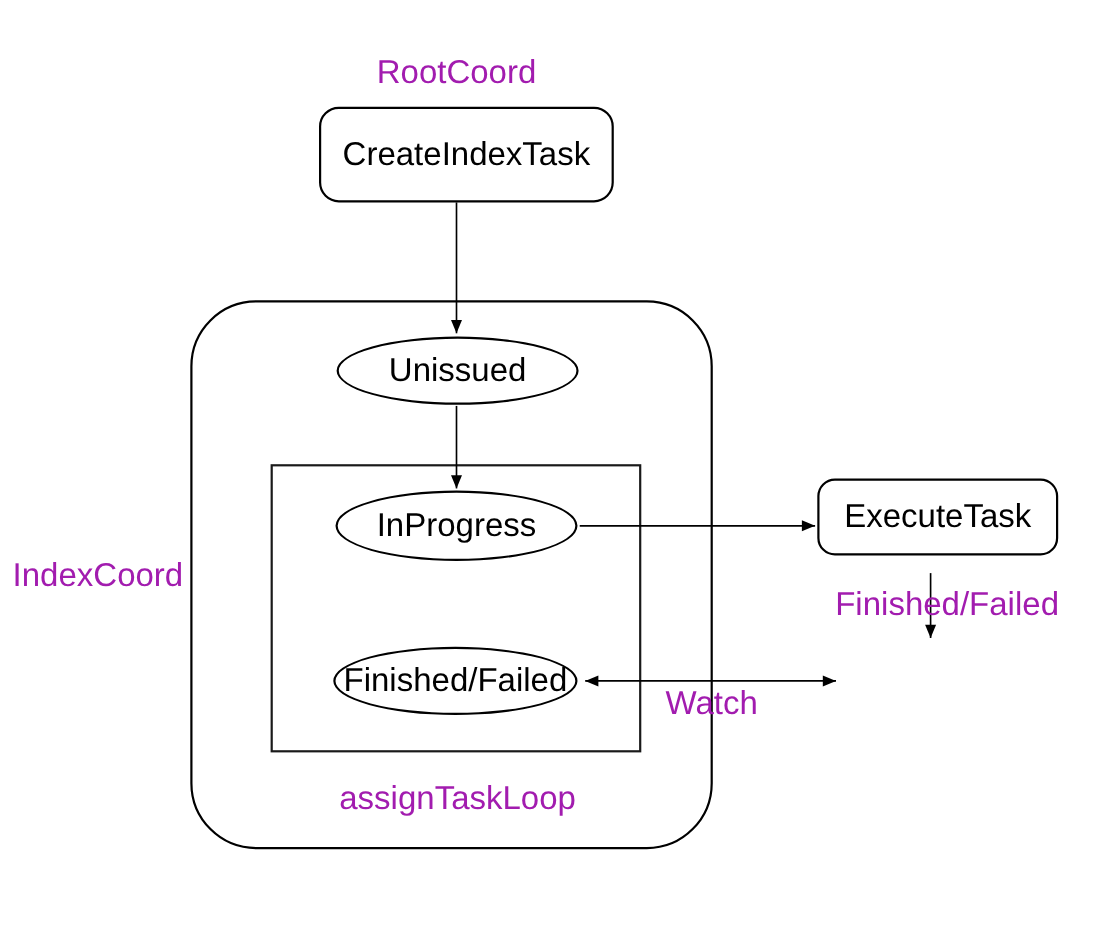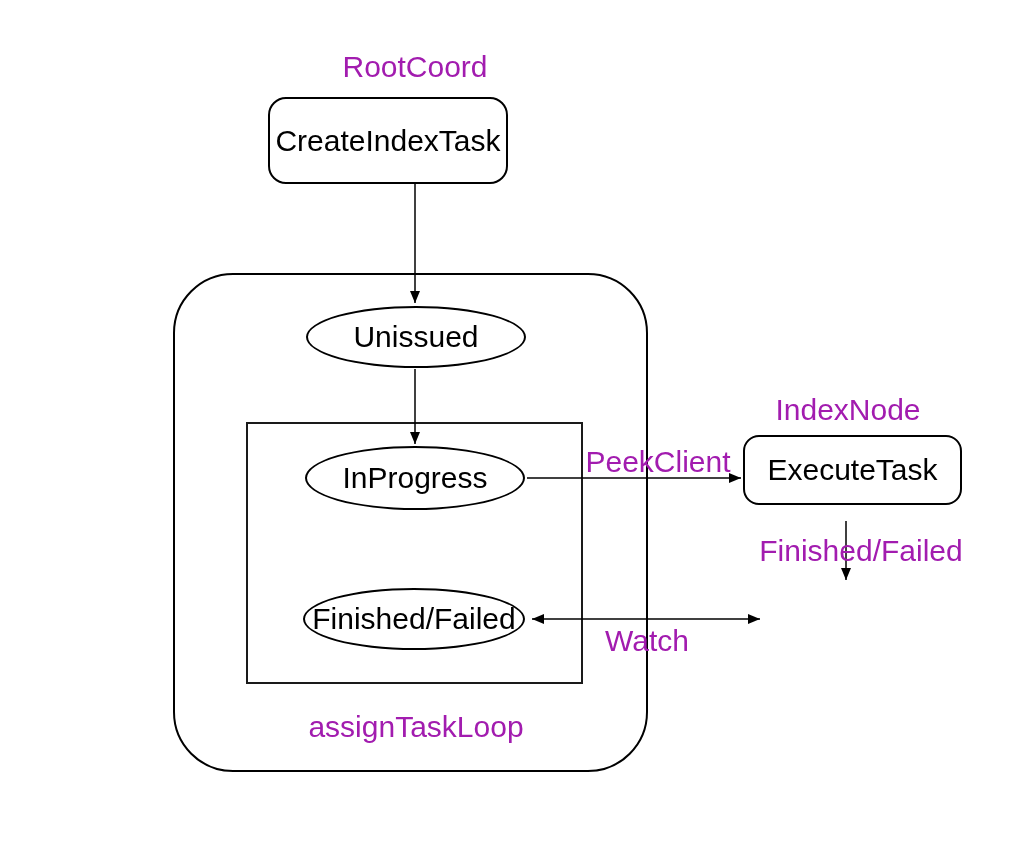--- a/index.html
+++ b/index.html
@@ -69,28 +69,27 @@
       </marker>
     </defs>
     <path d="M415,184 L415,303" stroke="#000000" stroke-width="1.5" fill="none" marker-end="url(#arrow)"></path>
     <path d="M415,369 L415,444" stroke="#000000" stroke-width="1.5" fill="none" marker-end="url(#arrow)"></path>
     <path d="M527,478 L741,478" stroke="#000000" stroke-width="1.5" fill="none" marker-end="url(#arrow)"></path>
     <path d="M846,521 L846,580" stroke="#000000" stroke-width="1.5" fill="none" marker-end="url(#arrow)"></path>
     <path d="M532,619 L760,619" stroke="#000000" stroke-width="1.5" fill="none" marker-start="url(#arrow)" marker-end="url(#arrow)"></path>
   </svg>
 
   <div class="label" style="left:415px; top:66px;">RootCoord</div>
-  <div class="label" style="left:848px; top:409px;">IndexNode</div>
+  <div class="label" style="left:89px; top:523px;">IndexCoord</div>
   <div class="label" style="left:416px; top:704px;margin-top:22px;">assignTaskLoop</div>
 
-  <div class="label" style="left:658px; top:461px;">PeekClient</div>
   <div class="label" style="left:861px; top:550px;">Finished/Failed</div>
   <div class="label" style="left:647px; top:598px;margin-top:42px;">Watch</div>
 
-  <div class="node rounded-box" style="left:268px; top:97px; width:240px; height:87px;">
+  <div class="node rounded-box" style="left:290px; top:97px; width:268px; height:87px;">
     <span>CreateIndexTask</span>
   </div>
 
   <div class="node ellipse" style="left:306px; top:306px; width:220px; height:62px;">
     <span>Unissued</span>
   </div>
 
   <div class="node ellipse" style="left:305px; top:446px; width:220px; height:64px;">
     <span>InProgress</span>
   </div>

